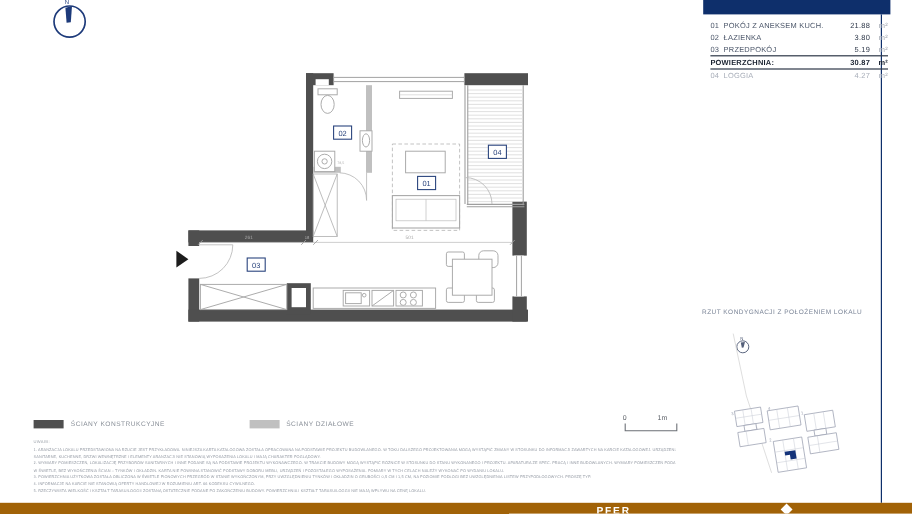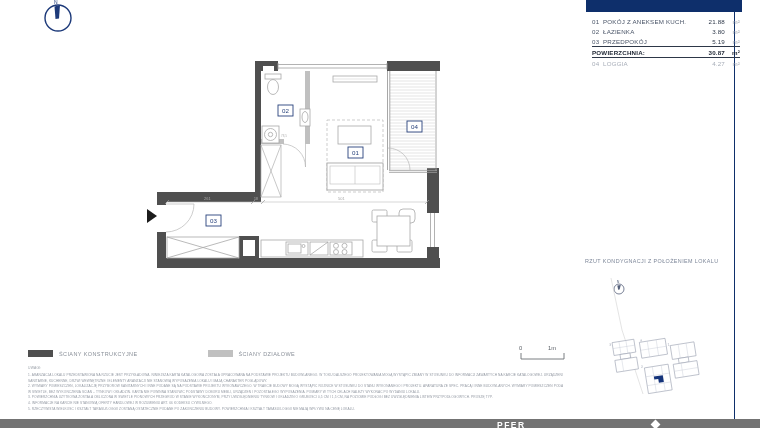--- a/index.html
+++ b/index.html
@@ -2,21 +2,21 @@
 <html><head>
 <meta charset="utf-8">
 <style>
   html,body{margin:0;padding:0;}
   body{width:760px;height:428px;position:relative;overflow:hidden;background:#ffffff;
        font-family:"Liberation Sans", sans-serif;-webkit-font-smoothing:antialiased;}
   .abs{position:absolute;}
   
   .top-bar{left:586px;top:0;width:156px;height:12px;background:#0e2f6b;}
   .right-rule{left:734px;top:12px;width:1.4px;height:407px;background:#0e2f6b;}
-  .footer-bar{left:0;top:419px;width:760px;height:9px;background:#737373;overflow:hidden;}
+  .footer-bar{left:0;top:419px;width:760px;height:9px;background:#a16207;overflow:hidden;}
   .footer-logo{position:absolute;left:497px;top:1px;color:#ffffff;font-size:8.5px;font-weight:bold;
                letter-spacing:1.5px;white-space:nowrap;}
   .footer-glyph{position:absolute;left:652px;top:2px;width:7px;height:7px;background:#ffffff;
                 transform:rotate(45deg);}
   
   .area-table{left:592px;top:16px;width:148px;font-size:6.2px;color:#4a5568;letter-spacing:.2px;}
   .area-table .row{display:flex;align-items:center;height:10px;}
   .area-table .no{width:11px;}
   .area-table .nm{flex:1;}
   .area-table .val{width:24px;text-align:right;color:#2d3748;}

